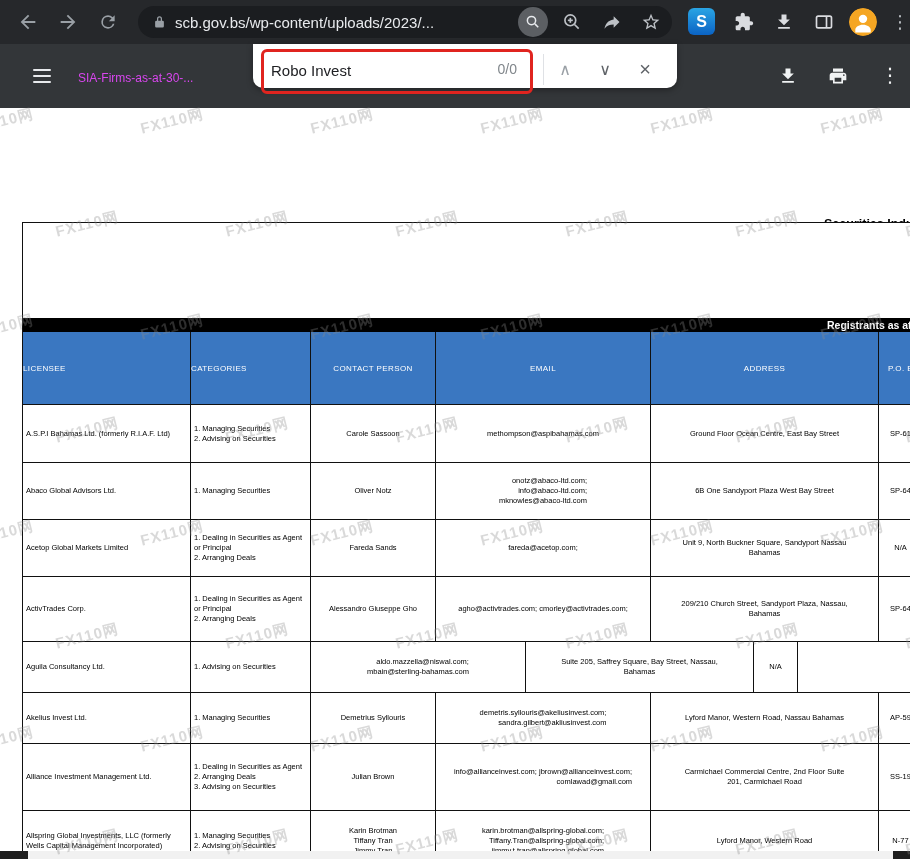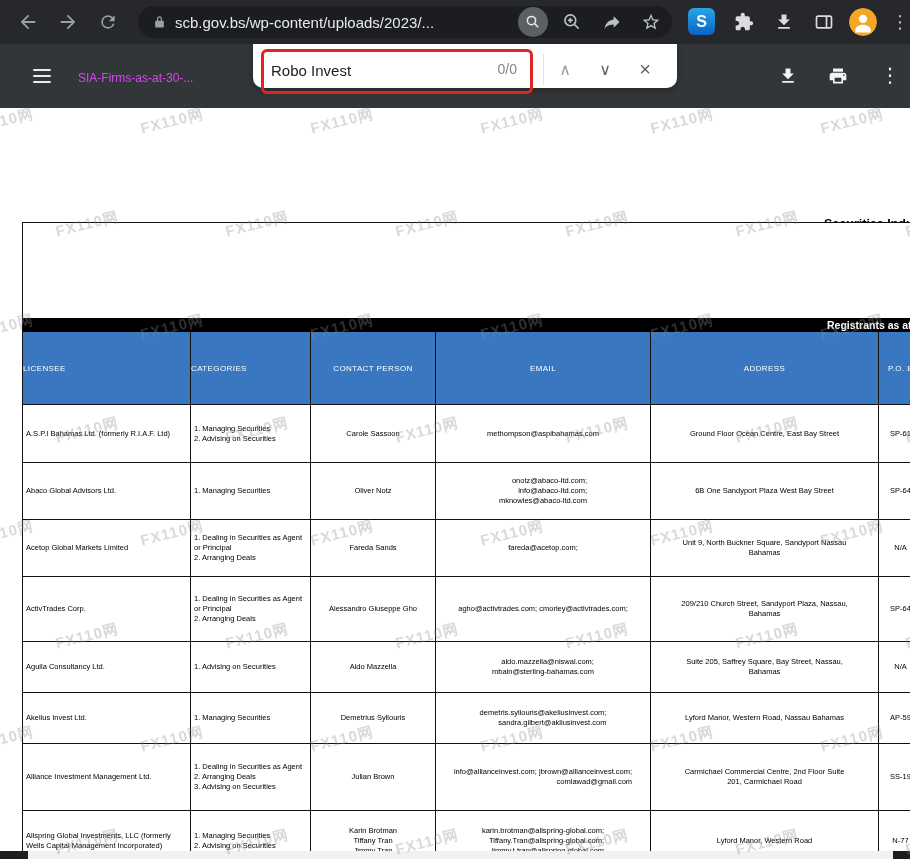--- a/index.html
+++ b/index.html
@@ -267,21 +267,20 @@
 2. Arranging Deals</div>
         <div class="cell c2">Alessandro Giuseppe Gho</div>
         <div class="cell c3">agho@activtrades.com; cmorley@activtrades.com;</div>
         <div class="cell c4">209/210 Church Street, Sandyport Plaza, Nassau,
 Bahamas</div>
         <div class="cell c5">SP-64</div>
       </div>
       <div class="row" style="height:50px">
         <div class="cell c0">Aguila Consultancy Ltd.</div>
         <div class="cell c1">1. Advising on Securities</div>
-        <div class="cell c2">Aldo Mazzella</div>
         <div class="cell c3">aldo.mazzella@niswal.com;
 mbain@sterling-bahamas.com</div>
         <div class="cell c4">Suite 205, Saffrey Square, Bay Street, Nassau,
 Bahamas</div>
         <div class="cell c5">N/A</div>
       </div>
       <div class="row" style="height:50px">
         <div class="cell c0">Akelius Invest Ltd.</div>
         <div class="cell c1">1. Managing Securities</div>
         <div class="cell c2">Demetrius Syllouris</div>

